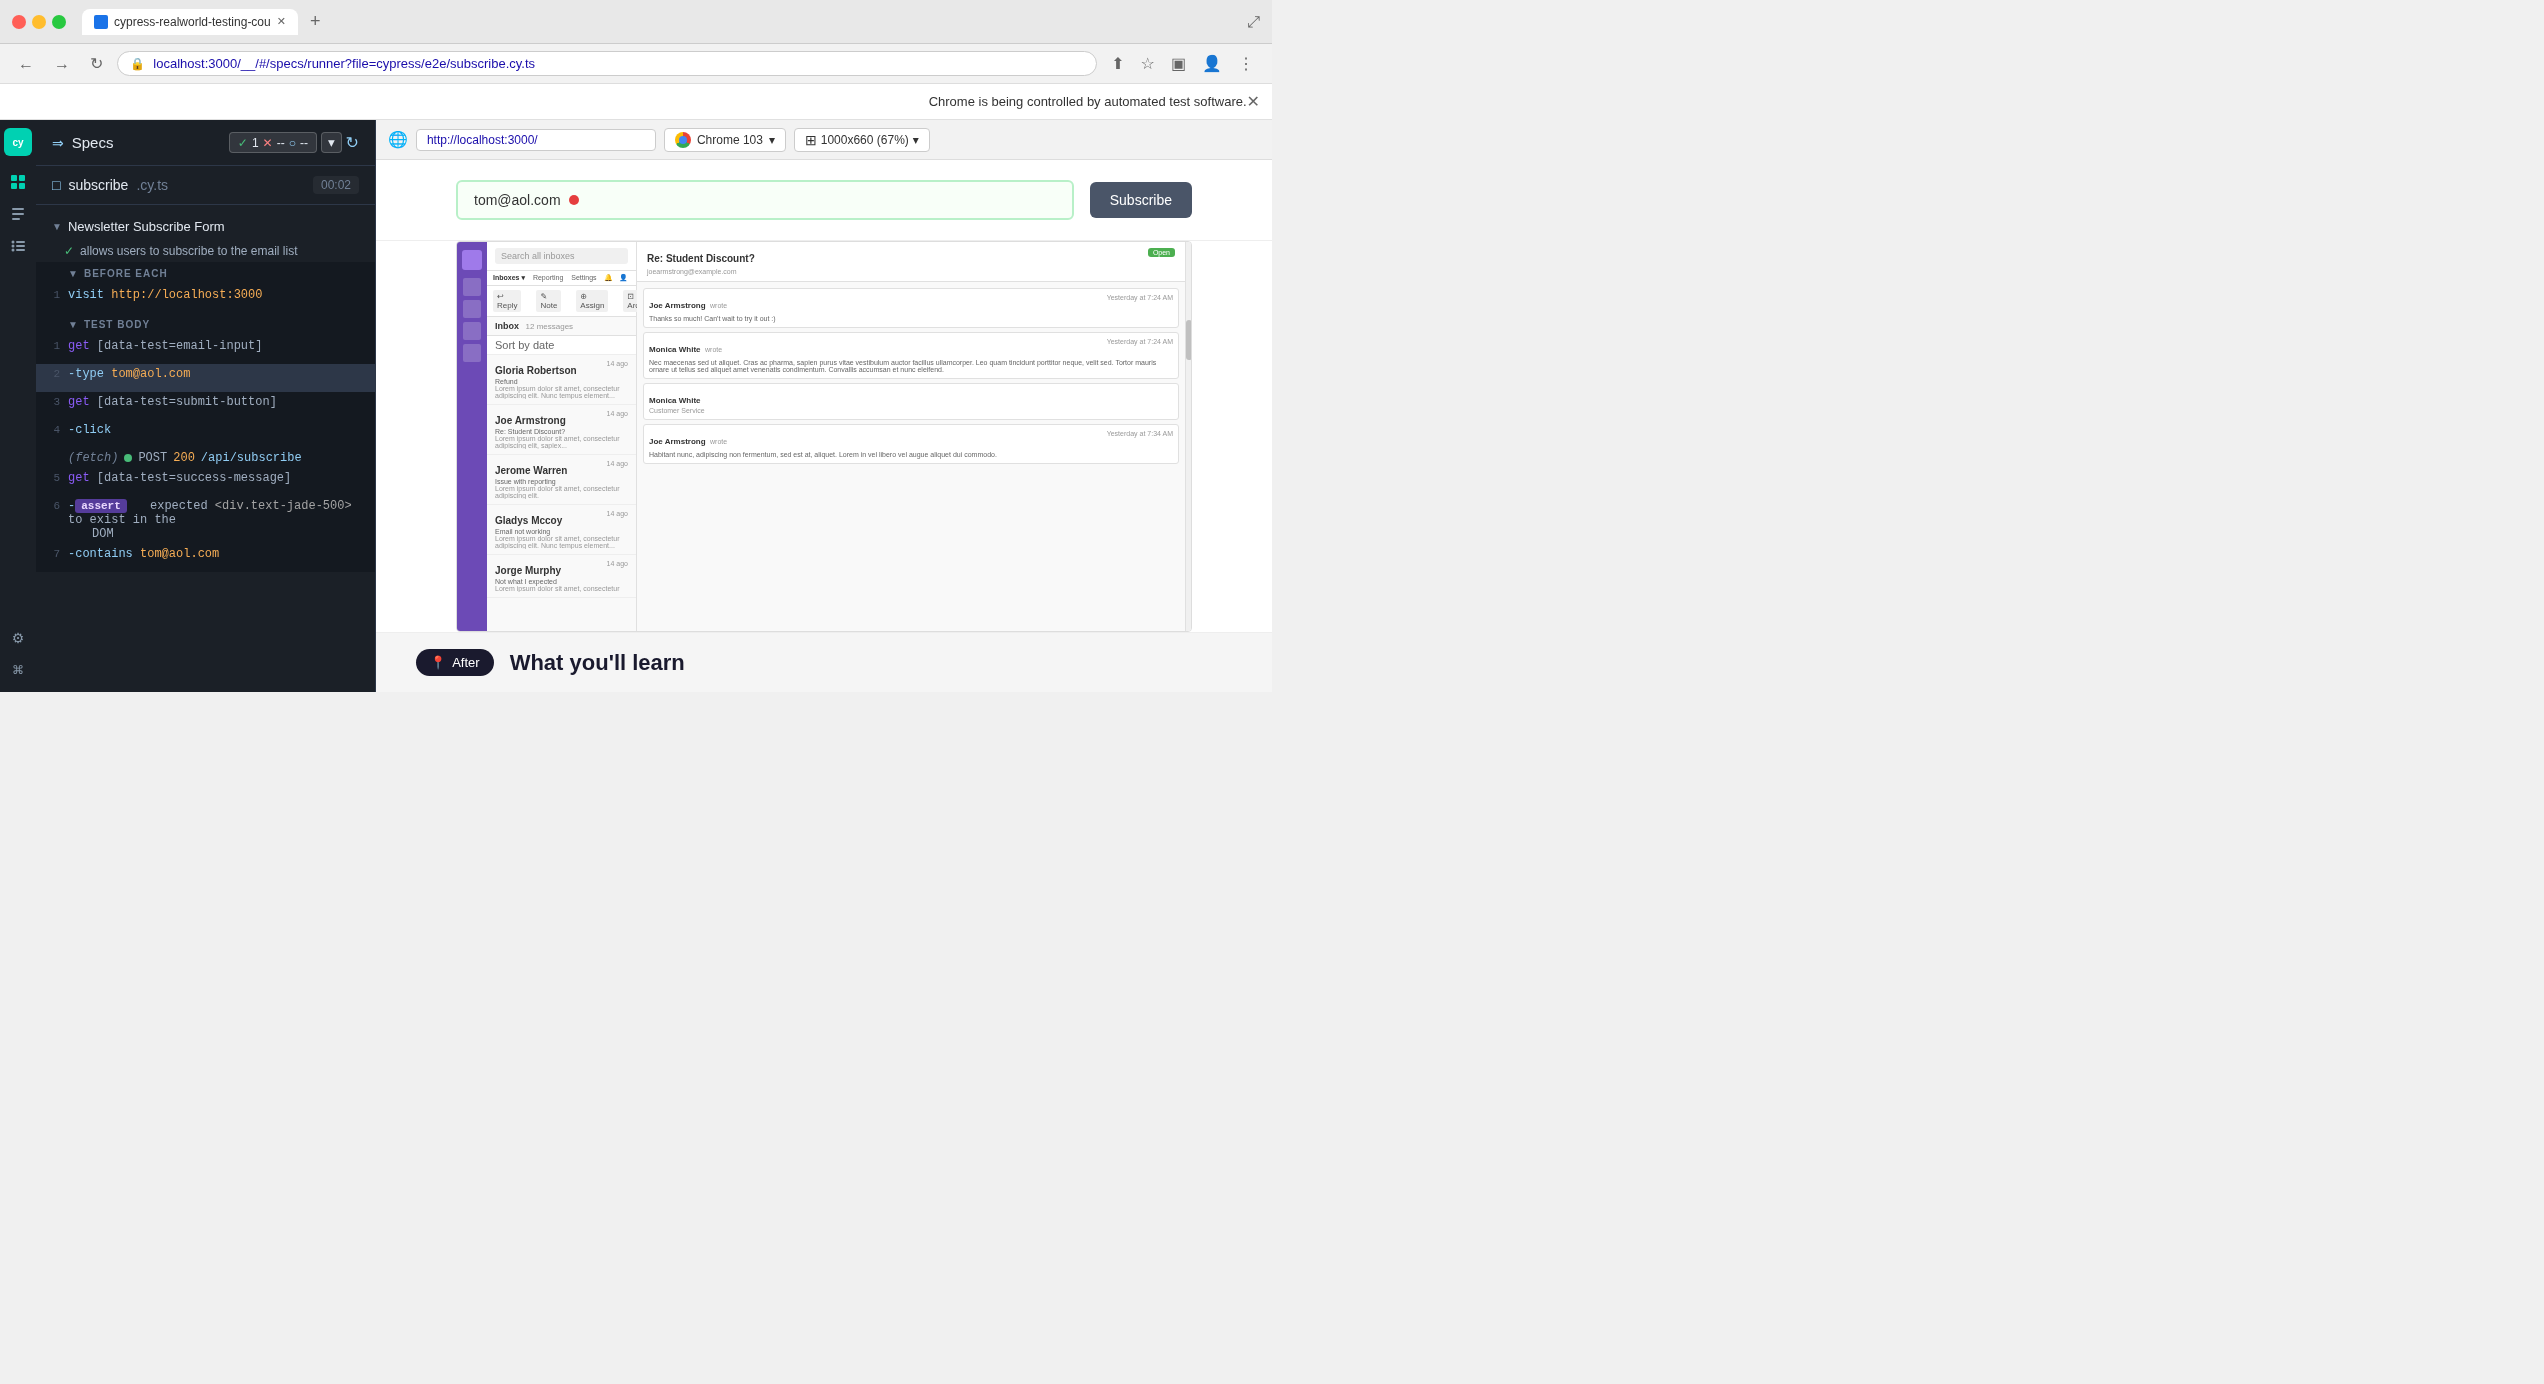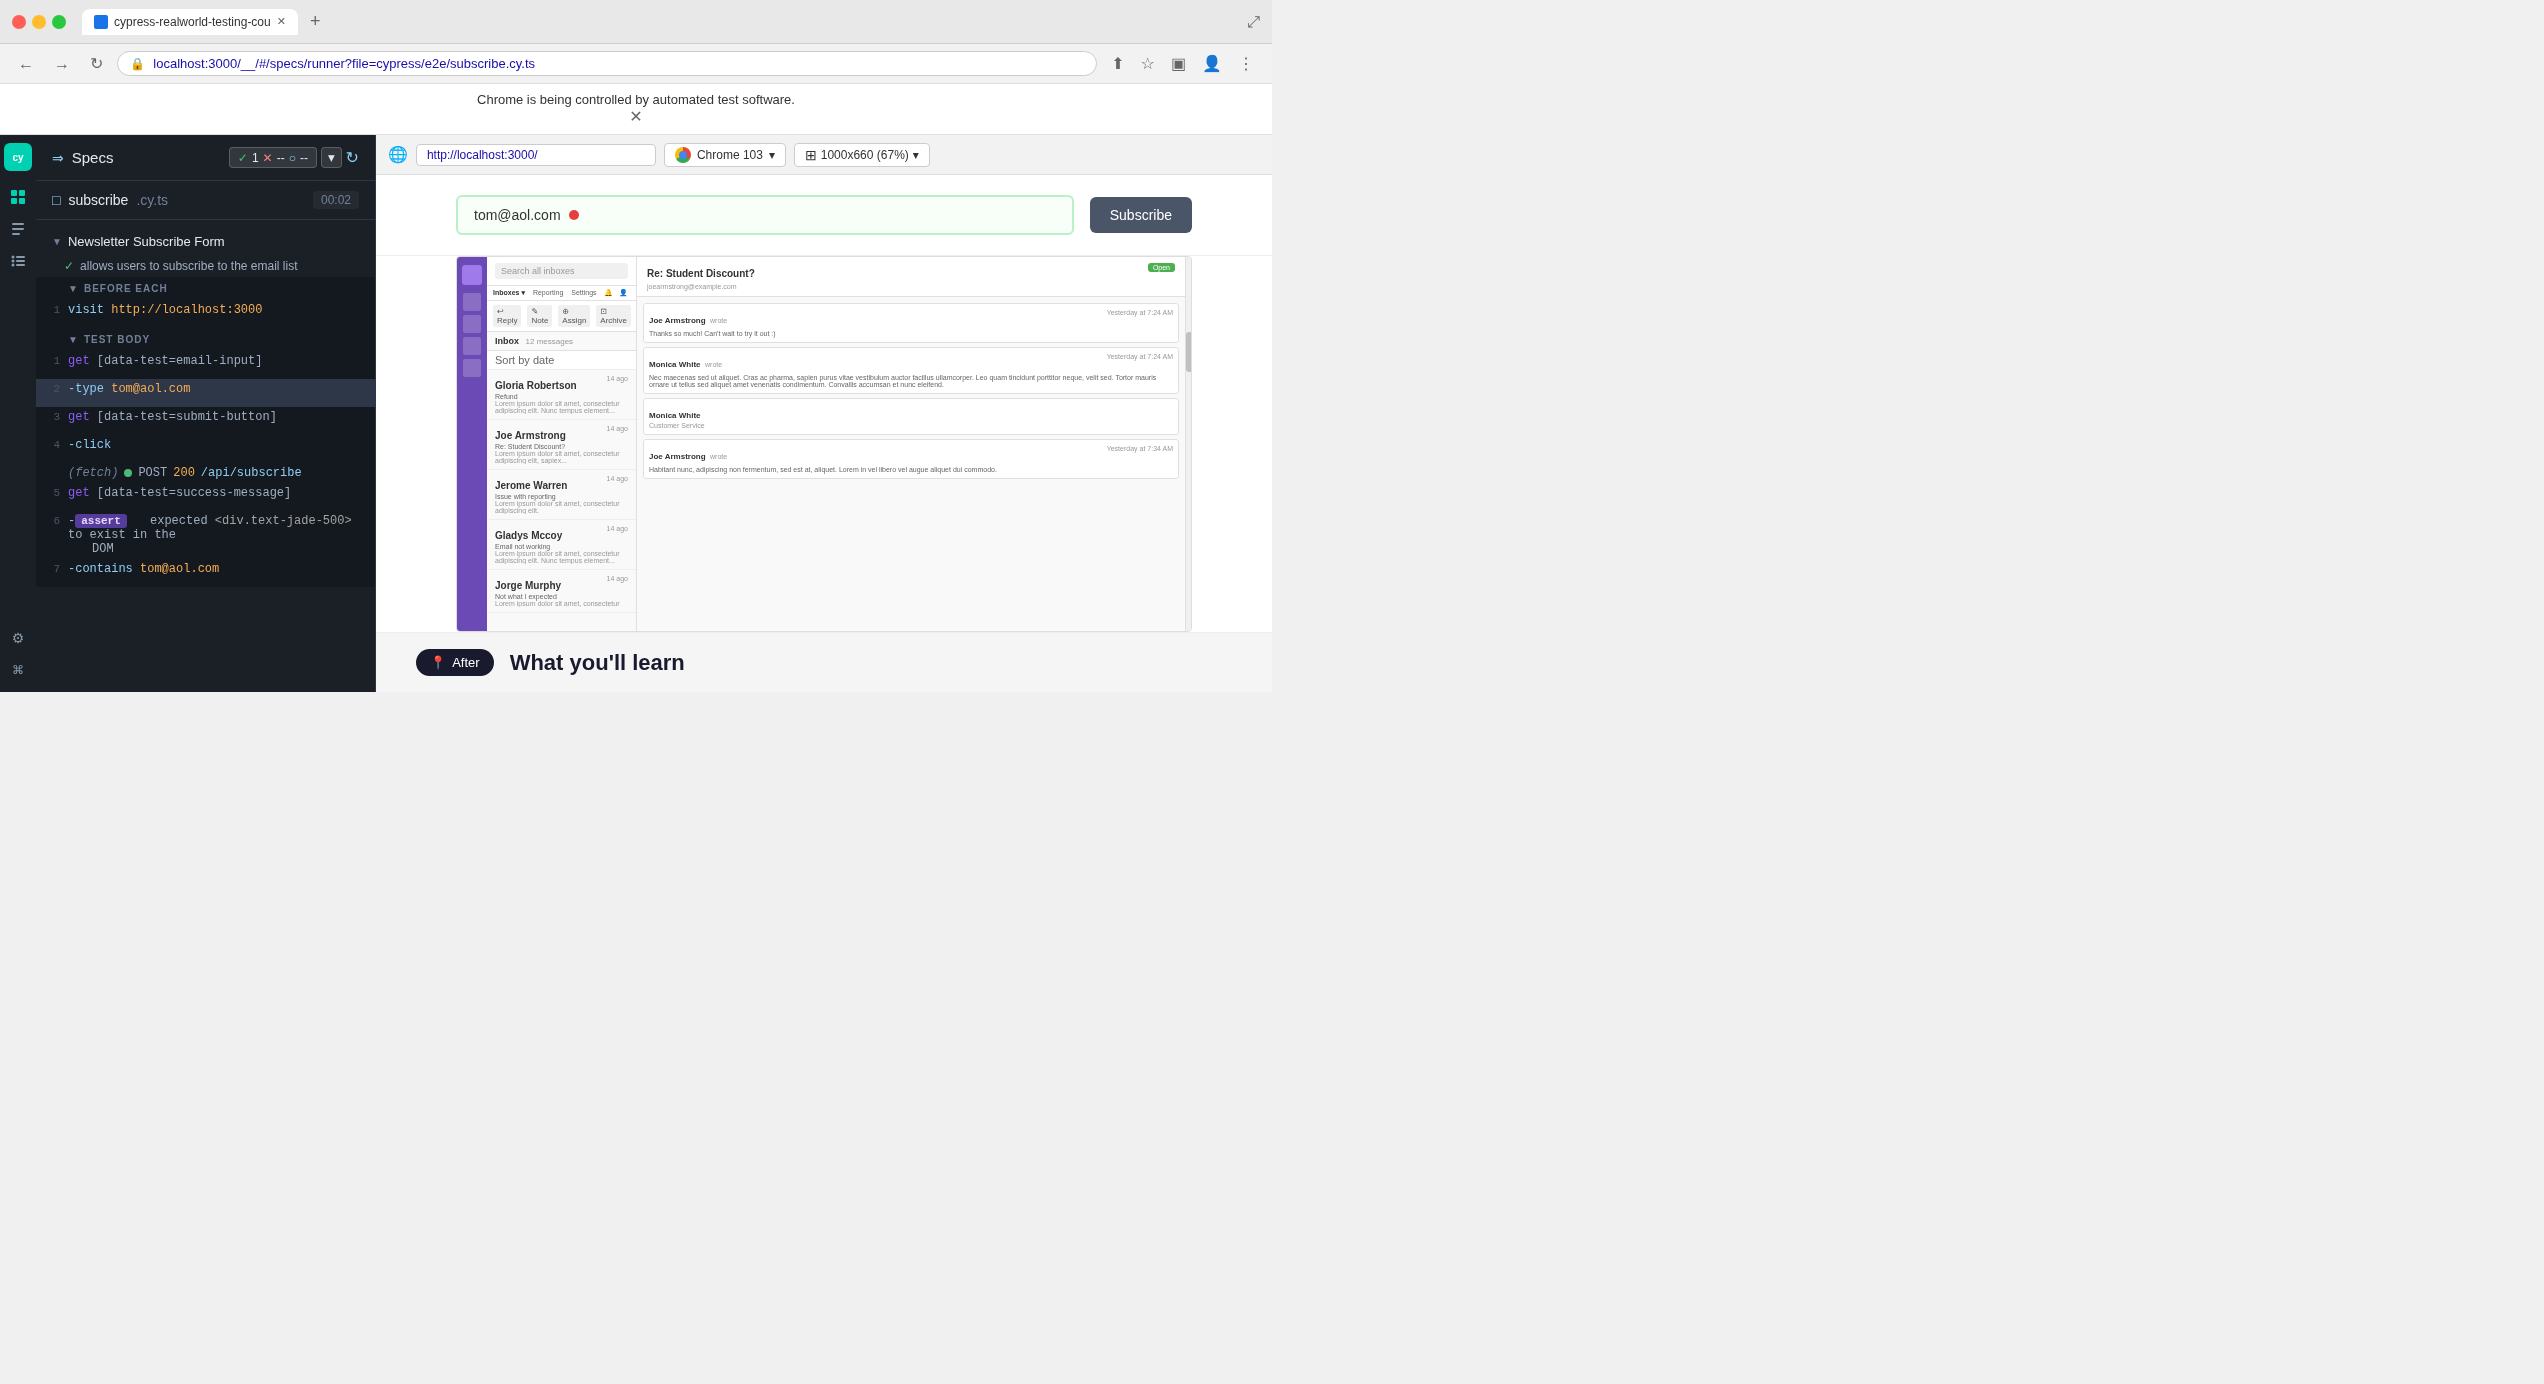--- a/index.html
+++ b/index.html
@@ -23,21 +23,21 @@
     .new-tab-btn { background: none; border: none; color: #666; font-size: 18px; cursor: pointer; padding: 4px 8px; }
 
     .nav-bar { background: #f2f2f2; height: 40px; display: flex; align-items: center; padding: 0 12px; gap: 8px; border-bottom: 1px solid #ddd; }
     .nav-btn { background: none; border: none; color: #666; cursor: pointer; font-size: 16px; padding: 4px 6px; border-radius: 4px; }
     .address-bar { flex: 1; background: #fff; border: 1px solid #ccc; border-radius: 20px; padding: 4px 12px; font-size: 13px; color: #333; display: flex; align-items: center; gap: 8px; }
     .address-icon { color: #666; font-size: 12px; }
     .address-text { flex: 1; font-size: 13px; color: #1a0dab; }
     .nav-actions { display: flex; gap: 4px; }
     .nav-action-btn { background: none; border: none; color: #666; cursor: pointer; font-size: 16px; padding: 4px 6px; }
 
-    .info-bar { background: #fff; border-bottom: 1px solid #e0e0e0; padding: 8px 20px; display: flex; align-items: center; justify-content: flex-end; font-size: 13px; color: #333; flex-direction: column; }
+    .info-bar { background: #fff; border-bottom: 1px solid #e0e0e0; padding: 8px 12px; display: flex; align-items: center; justify-content: flex-end; font-size: 13px; color: #333; }
     .info-bar-close { cursor: pointer; color: #666; font-size: 16px; }
 
     
     .main-content { display: flex; flex: 1; overflow: hidden; }
 
     
     .cy-sidebar { width: 36px; background: #1b2027; display: flex; flex-direction: column; align-items: center; padding: 8px 0; gap: 4px; }
     .cy-logo { width: 28px; height: 28px; background: #00d1b2; border-radius: 6px; display: flex; align-items: center; justify-content: center; color: white; font-size: 14px; font-weight: bold; margin-bottom: 8px; }
     .cy-nav-icon { width: 28px; height: 28px; display: flex; align-items: center; justify-content: center; color: #8899aa; cursor: pointer; border-radius: 4px; font-size: 14px; }
     .cy-nav-icon.active { color: #00d1b2; }
@@ -119,21 +119,21 @@
     
     .email-app-preview { flex: 1; display: flex; overflow: hidden; margin: 0 40px; border: 1px solid #ddd; border-radius: 4px; }
 
     .email-sidebar-mini { width: 30px; background: #6c4ab6; display: flex; flex-direction: column; align-items: center; padding: 8px 0; }
     .email-logo-mini { width: 20px; height: 20px; background: #9f7aea; border-radius: 3px; margin-bottom: 8px; }
     .email-nav-mini { width: 18px; height: 18px; border-radius: 2px; background: rgba(255,255,255,0.2); margin-bottom: 4px; }
 
     .email-list-mini { width: 150px; background: #f9f9f9; border-right: 1px solid #e0e0e0; display: flex; flex-direction: column; }
     .email-list-header { background: #fff; padding: 6px 8px; border-bottom: 1px solid #e0e0e0; }
     .email-search-mini { background: #f0f0f0; border-radius: 3px; padding: 3px 6px; font-size: 9px; color: #999; width: 100%; }
-    .email-toolbar-mini { display: flex; align-items: center; padding: 4px 6px; border-bottom: 1px solid #e0e0e0; gap: 6px; background: #fff; }
+    .email-toolbar-mini { display: flex; align-items: center; padding: 4px 6px; border-bottom: 1px solid #e0e0e0; gap: 15px; background: #fff; }
     .email-tb-btn { font-size: 8px; color: #555; background: #f0f0f0; border: none; border-radius: 2px; padding: 2px 4px; cursor: pointer; }
     .email-inbox-label { padding: 4px 8px; font-size: 9px; font-weight: 600; color: #333; border-bottom: 1px solid #e0e0e0; }
     .email-item-mini { padding: 5px 8px; border-bottom: 1px solid #eee; cursor: pointer; }
     .email-item-name { font-size: 10px; font-weight: 600; color: #333; }
     .email-item-subject { font-size: 7px; color: #666; }
     .email-item-preview { font-size: 7px; color: #999; overflow: hidden; max-height: 20px; }
     .email-item-time { font-size: 7px; color: #999; float: right; }
 
     .email-content-mini { flex: 1; display: flex; flex-direction: column; }
     .email-content-header { padding: 6px 10px; border-bottom: 1px solid #e0e0e0; background: #fff; }

